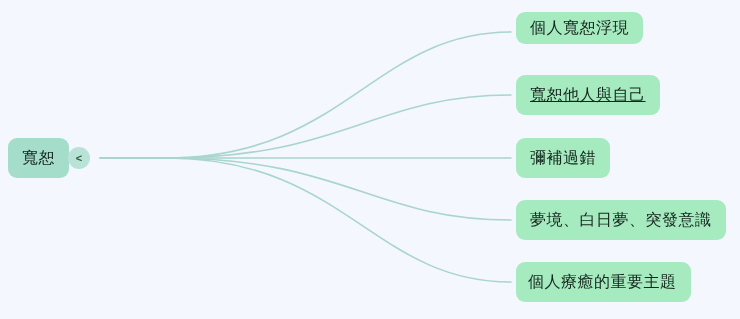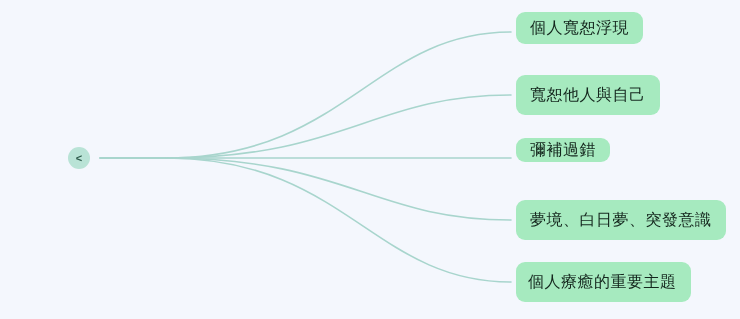--- a/index.html
+++ b/index.html
@@ -76,34 +76,37 @@
 
   <svg id="connector-layer" viewBox="0 0 740 319" xmlns="http://www.w3.org/2000/svg">
       <path d="M 100 158 L 166 158" fill="none" stroke="#a8d5cd" stroke-width="2.2" stroke-linecap="round"></path>
       <path d="M 166 158 C 345.4 158, 373 32, 511 32" fill="none" stroke="#a8d5cd" stroke-width="1.6" stroke-linecap="round"></path>
       <path d="M 166 158 C 345.4 158, 373 95, 511 95" fill="none" stroke="#a8d5cd" stroke-width="1.6" stroke-linecap="round"></path>
       <path d="M 166 158 C 345.4 158, 373 158, 511 158" fill="none" stroke="#a8d5cd" stroke-width="1.6" stroke-linecap="round"></path>
       <path d="M 166 158 C 345.4 158, 373 220, 511 220" fill="none" stroke="#a8d5cd" stroke-width="1.6" stroke-linecap="round"></path>
       <path d="M 166 158 C 345.4 158, 373 282, 511 282" fill="none" stroke="#a8d5cd" stroke-width="1.6" stroke-linecap="round"></path>
     </svg>
 
+  <div class="node node-root" style="left: 8px; top: 138px; height: 40px; background: rgb(165, 221, 203);">
+    <span>寬恕</span>
+  </div>
 
   <div class="toggle-collapse" style="left: 68px; top: 147px; background: rgb(185, 227, 214);">
     <span>&lt;</span>
   </div>
 
   <div class="node node-child" id="child-0" style="left: 516px; top: 12px; height: 32px; background: rgb(166, 234, 191);">
     <span>個人寬恕浮現</span>
   </div>
 
-  <div class="node node-child" id="child-1" style="left: 516px; top: 75px; height: 40px; background: rgb(166, 234, 191);">
+  <div class="node node-child" id="child-1" style="left: 516px; top: 75px; height: 40px; background: rgb(166, 234, 191); text-decoration: underline;">
     <span>寬恕他人與自己</span>
   </div>
 
-  <div class="node node-child" id="child-2" style="left: 516px; top: 138px; height: 24px; background: rgb(166, 234, 191);">
+  <div class="node node-child" id="child-2" style="left: 516px; top: 138px; height: 40px; background: rgb(166, 234, 191);">
     <span>彌補過錯</span>
   </div>
 
   <div class="node node-child" id="child-3" style="left: 516px; top: 200px; height: 40px; background: rgb(166, 234, 191);">
     <span>夢境、白日夢、突發意識</span>
   </div>
 
   <div class="node node-child" id="child-4" style="left: 516px; top: 262px; height: 40px; background: rgb(166, 234, 191); padding-left: 12px;">
     <span>個人療癒的重要主題</span>
   </div>

